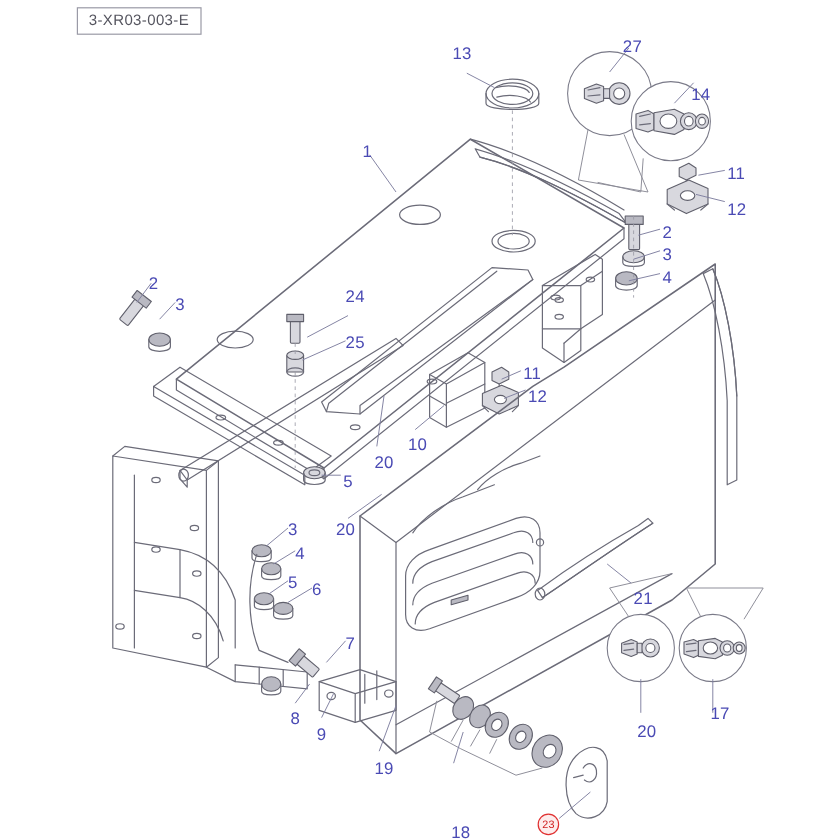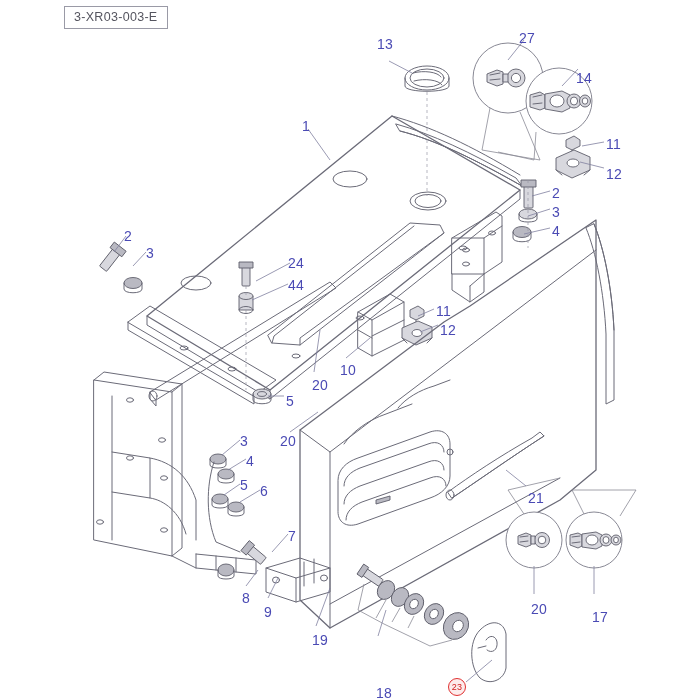--- a/index.html
+++ b/index.html
@@ -392,36 +392,36 @@
       <div class="callout-label" style="left: 377px; top: 36px;">13</div>
       <div class="callout-label" style="left: 519px; top: 30px;">27</div>
       <div class="callout-label" style="left: 576px; top: 70px;">14</div>
       <div class="callout-label" style="left: 606px; top: 136px;">11</div>
       <div class="callout-label" style="left: 606px; top: 166px;">12</div>
       <div class="callout-label" style="left: 552px; top: 185px;">2</div>
       <div class="callout-label" style="left: 552px; top: 204px;">3</div>
       <div class="callout-label" style="left: 552px; top: 223px;">4</div>
       <div class="callout-label" style="left: 124px; top: 228px;">2</div>
       <div class="callout-label" style="left: 146px; top: 245px;">3</div>
-      <div class="callout-label" style="left: 288px; top: 255px;">24</div>
-      <div class="callout-label" style="left: 288px; top: 277px;">44</div>
+      <div class="callout-label" style="left: 288px; top: 239px;">24</div>
+      <div class="callout-label" style="left: 288px; top: 277px;">25</div>
       <div class="callout-label" style="left: 436px; top: 303px;">11</div>
       <div class="callout-label" style="left: 440px; top: 322px;">12</div>
       <div class="callout-label" style="left: 340px; top: 362px;">10</div>
       <div class="callout-label" style="left: 312px; top: 377px;">20</div>
       <div class="callout-label" style="left: 286px; top: 393px;">5</div>
       <div class="callout-label" style="left: 280px; top: 433px;">20</div>
       <div class="callout-label" style="left: 240px; top: 433px;">3</div>
       <div class="callout-label" style="left: 246px; top: 453px;">4</div>
       <div class="callout-label" style="left: 240px; top: 477px;">5</div>
       <div class="callout-label" style="left: 260px; top: 483px;">6</div>
       <div class="callout-label" style="left: 288px; top: 528px;">7</div>
       <div class="callout-label" style="left: 242px; top: 590px;">8</div>
       <div class="callout-label" style="left: 264px; top: 604px;">9</div>
       <div class="callout-label" style="left: 312px; top: 632px;">19</div>
       <div class="callout-label" style="left: 376px; top: 643px; margin-top: 42px;">18</div>
       <div class="callout-label" style="left: 528px; top: 490px;">21</div>
       <div class="callout-label" style="left: 531px; top: 601px;">20</div>
-      <div class="callout-label" style="left: 592px; top: 609px;">17</div>
+      <div class="callout-label" style="left: 592px; top: 586px;">17</div>
       <div class="callout-label highlight" style="left: 448px; top: 678px;">23</div>
     </div>
 
 </div>
 
 </body></html>

